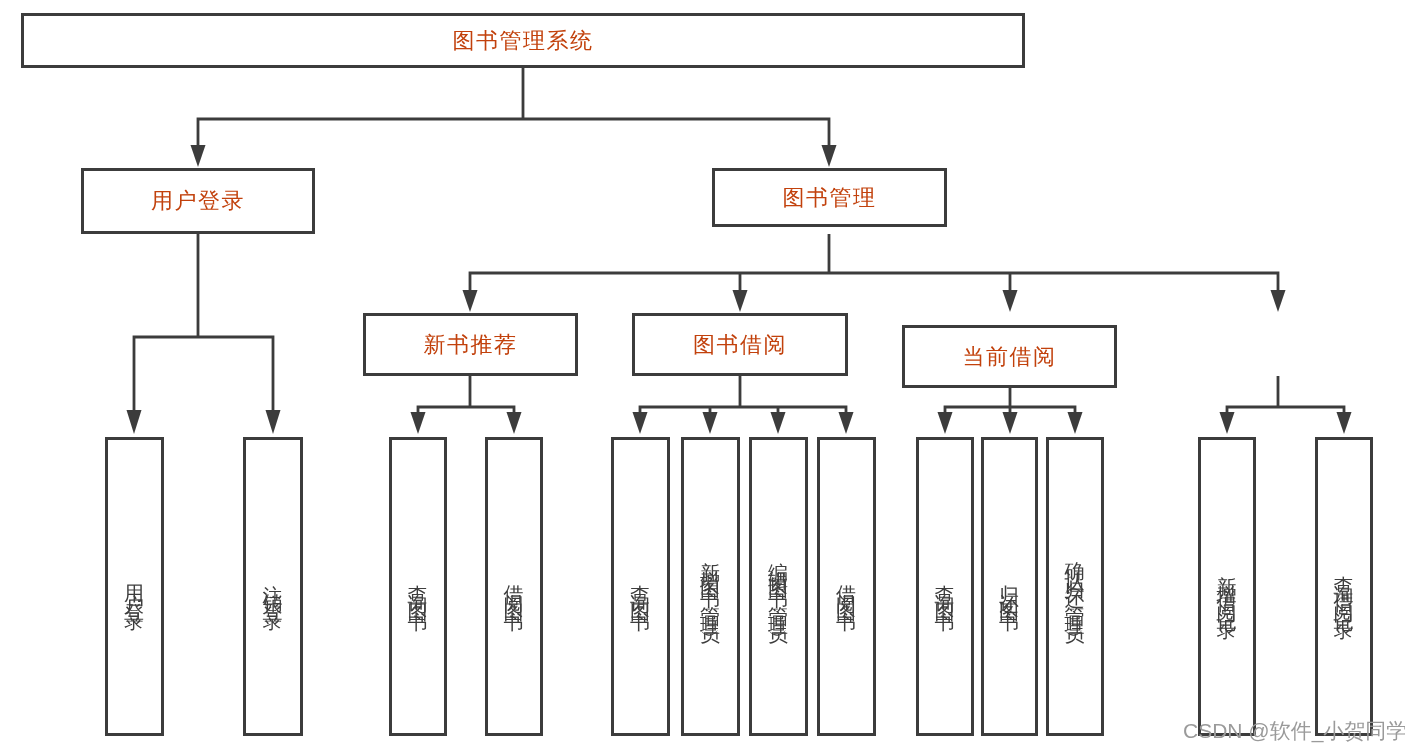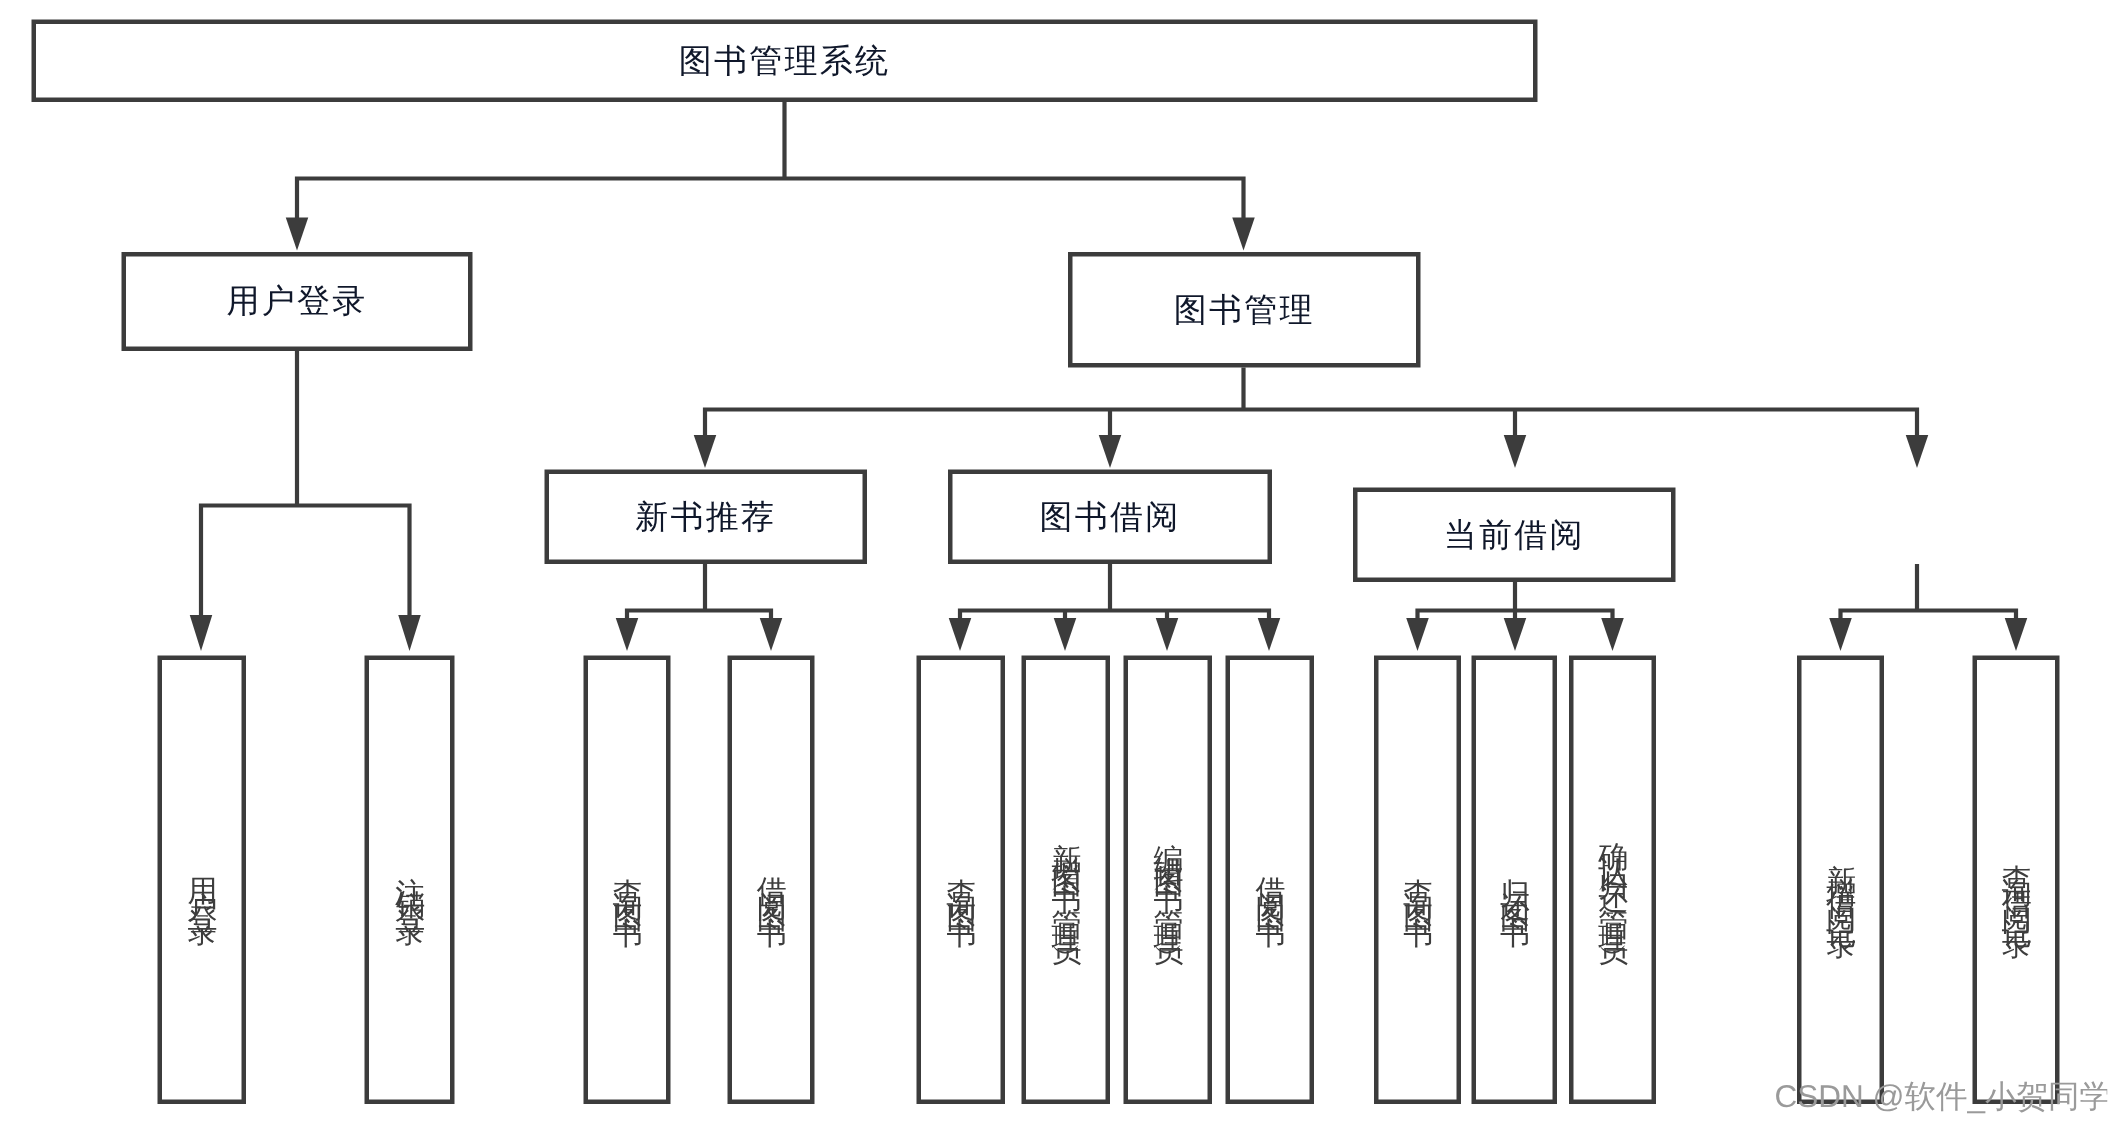--- a/index.html
+++ b/index.html
@@ -16,21 +16,21 @@
     box-sizing:border-box;
     background:#ffffff;
     border:3px solid #3c3c3c;
     display:flex;
     align-items:center;
     justify-content:center;
     z-index:2;
   }
   .hlabel {
     font-size:22px;
-    color:#0f172a;
+    color:#c2410c;
     letter-spacing:1.5px;
     white-space:nowrap;
   }
   .vlabel {
     writing-mode:vertical-rl;
     text-orientation:mixed;
     font-size:20px;
     line-height:1;
     letter-spacing:9px;
     color:#3d3d3d;
@@ -91,21 +91,21 @@
     </g>
   </svg>
 
   <div class="box" style="left:21px; top:13px; width:1004px; height:55px;">
     <span class="hlabel">图书管理系统</span>
   </div>
 
   <div class="box" style="left:81px; top:168px; width:234px; height:66px;">
     <span class="hlabel">用户登录</span>
   </div>
-  <div class="box" style="left:712px; top:168px; width:235px; height:77px;">
+  <div class="box" style="left:712px; top:168px; width:235px; height:59px;">
     <span class="hlabel">图书管理</span>
   </div>
 
   <div class="box" style="left:632px; top:313px; width:216px; height:63px;">
     <span class="hlabel">图书借阅</span>
   </div>
   <div class="box" style="left:363px; top:313px; width:215px; height:63px;">
     <span class="hlabel">新书推荐</span>
   </div>
   <div class="box" style="left:902px; top:325px; width:215px; height:63px;">

